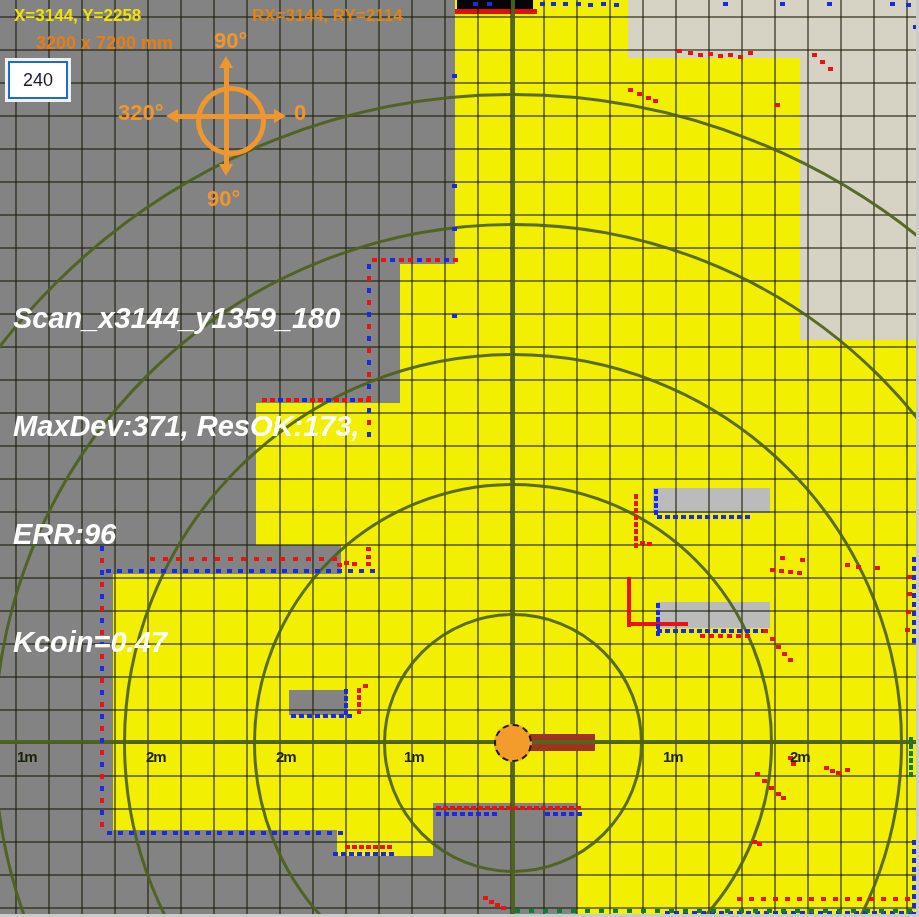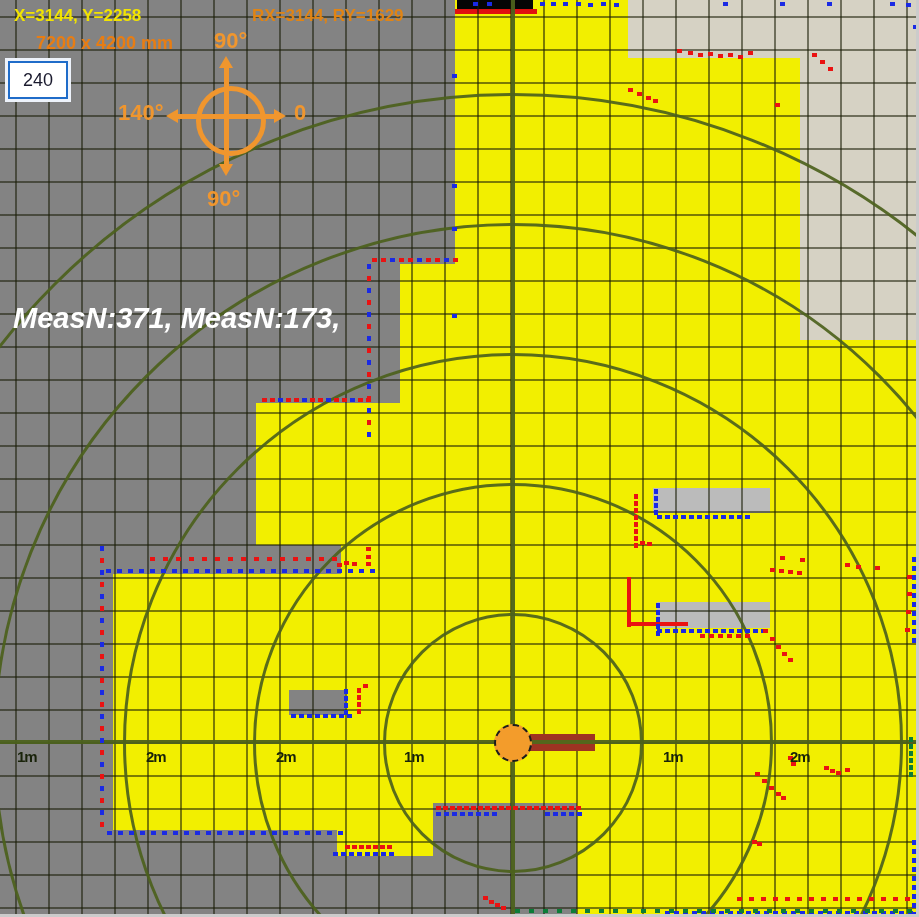--- a/index.html
+++ b/index.html
@@ -520,36 +520,39 @@
       <div class="range-label" style="left: 276px; top: 748px;">2m</div>
       <div class="range-label" style="left: 404px; top: 748px;">1m</div>
       <div class="range-label" style="left: 663px; top: 748px;">1m</div>
       <div class="range-label" style="left: 790px; top: 748px;">2m</div>
     </div>
 
   <div class="edge-strip" style="left:0;top:914px;width:919px;height:3px;"></div>
   <div class="edge-strip" style="left:916px;top:0;width:3px;height:917px;"></div>
 
   <div class="hudline" id="hud-own">X=3144, Y=2258</div>
-  <div class="hudline" id="hud-ref">RX=3144, RY=1629</div>
-  <div class="hudline" id="hud-size">7200 x 4200 mm</div>
+  <div class="hudline" id="hud-ref">RX=3144, RY=2114</div>
+  <div class="hudline" id="hud-size">3200 x 7200 mm</div>
 
   <div id="angle-box">240</div>
 
   <div id="compass">
     <div id="compass-ring"></div>
     <div class="compass-arm" style="left:178px;top:114px;width:96px;height:5px;"></div>
     <div class="compass-arm" style="left:224px;top:68px;width:5px;height:96px;"></div>
     <div class="arrow" style="left:166px;top:109px;border-width:7px 12px 7px 0;border-color:transparent #f0962e transparent transparent;"></div>
     <div class="arrow" style="left:274px;top:109px;border-width:7px 0 7px 12px;border-color:transparent transparent transparent #f0962e;"></div>
     <div class="arrow" style="left:219px;top:56px;border-width:0 7px 12px 7px;border-color:transparent transparent #f0962e transparent;"></div>
     <div class="arrow" style="left:219px;top:164px;border-width:12px 7px 0 7px;border-color:#f0962e transparent transparent transparent;"></div>
     <div class="compass-label" style="left:214px;top:28px;">90°</div>
-    <div class="compass-label" style="left:118px;top:100px;">140°</div>
+    <div class="compass-label" style="left:118px;top:100px;">320°</div>
     <div class="compass-label" style="left:294px;top:100px;">0</div>
     <div class="compass-label" style="left:207px;top:186px;">90°</div>
   </div>
 
   <div id="scan-info">
-    <div>MeasN:371, MeasN:173,</div>
+    <div>Scan_x3144_y1359_180</div>
+    <div>MaxDev:371, ResOK:173,</div>
+    <div>ERR:96</div>
+    <div>Kcoin=0.47</div>
   </div>
 
 </div>
 
 </body></html>

